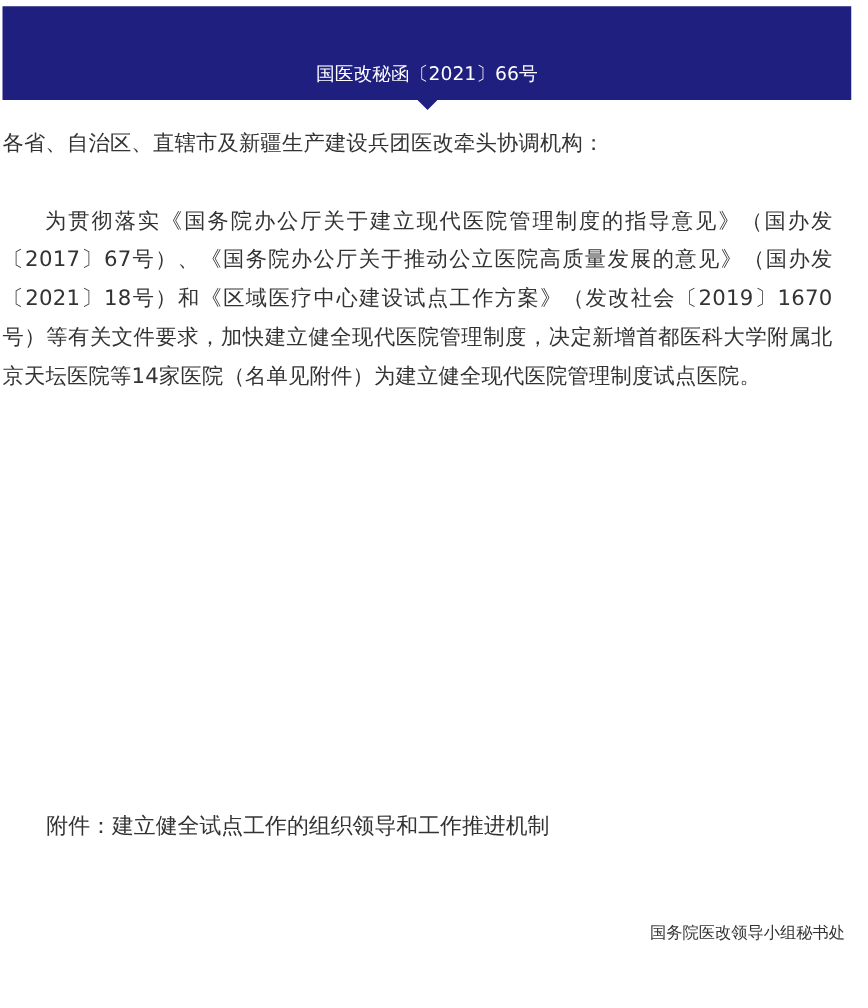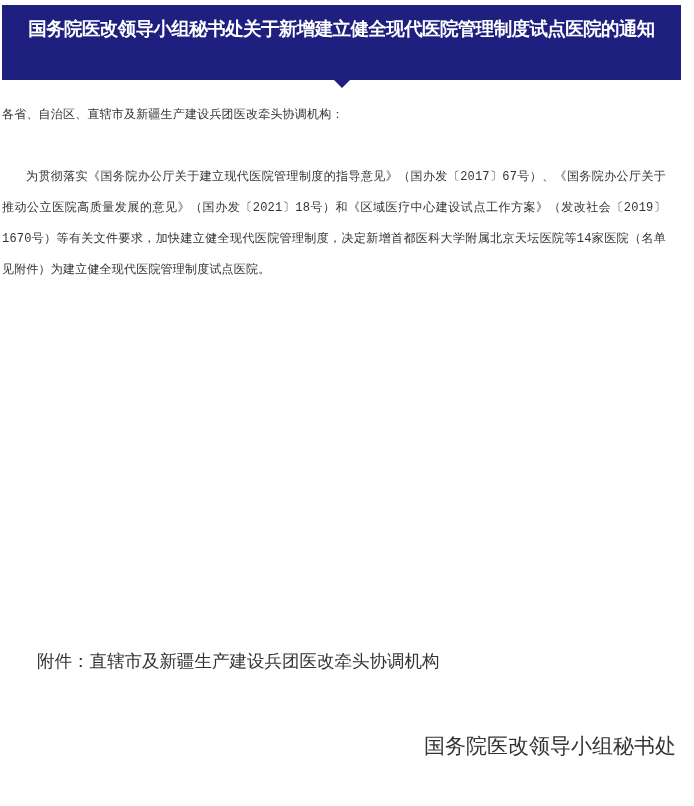--- a/index.html
+++ b/index.html
@@ -54,24 +54,23 @@
       height: 0;
       border-left: 8px solid transparent;
       border-right: 8px solid transparent;
       border-top: 8px solid #1f1f7f;
     }
     .content {
       position: absolute;
       left: 2px;
       top: 100px;
       width: 676px;
-      font-size: 12px;
+      font-size: 17px;
       line-height: 31px;
       letter-spacing: 0.2px;
-      font-family: Liberation Mono, monospace;
     }
     .salutation {
       margin: 0 0 31px 0;
       white-space: nowrap;
     }
     .para {
       margin: 0 12px 31px 0;
       text-indent: 2em;
       text-align: justify;
       text-justify: inter-character;
@@ -84,34 +83,34 @@
       line-height: 31px;
       text-indent: 2em;
       white-space: nowrap;
       width: 676px;
     }
     .signature {
       position: absolute;
       right: 18px;
       top: 732px;
       text-align: right;
-      font-size: 21px;
+      font-size: 13px;
       line-height: 29px;
     }
   </style>
 </head>
 <body>
 
 <div class="banner">
-  <div class="banner-title">国务院医改领导小组秘书处关于新增建立健全现代医院管理制度试点医院的通知</div>
+  <div class="banner-subtitle">国医改秘函〔2021〕66号</div>
 </div>
 <div class="banner-pointer"></div>
 
 <div class="content">
   <p class="salutation">各省、自治区、直辖市及新疆生产建设兵团医改牵头协调机构：</p>
   <p class="para">为贯彻落实《国务院办公厅关于建立现代医院管理制度的指导意见》（国办发〔2017〕67号）、《国务院办公厅关于推动公立医院高质量发展的意见》（国办发〔2021〕18号）和《区域医疗中心建设试点工作方案》（发改社会〔2019〕1670号）等有关文件要求，加快建立健全现代医院管理制度，决定新增首都医科大学附属北京天坛医院等14家医院（名单见附件）为建立健全现代医院管理制度试点医院。</p>
 </div>
 
-<div class="attachment">附件：直辖市及新疆生产建设兵团医改牵头协调机构</div>
+<div class="attachment">附件：建立健全试点工作的组织领导和工作推进机制</div>
 
 <div class="signature">
   <div>国务院医改领导小组秘书处</div>
 </div>
 
 </body></html>

